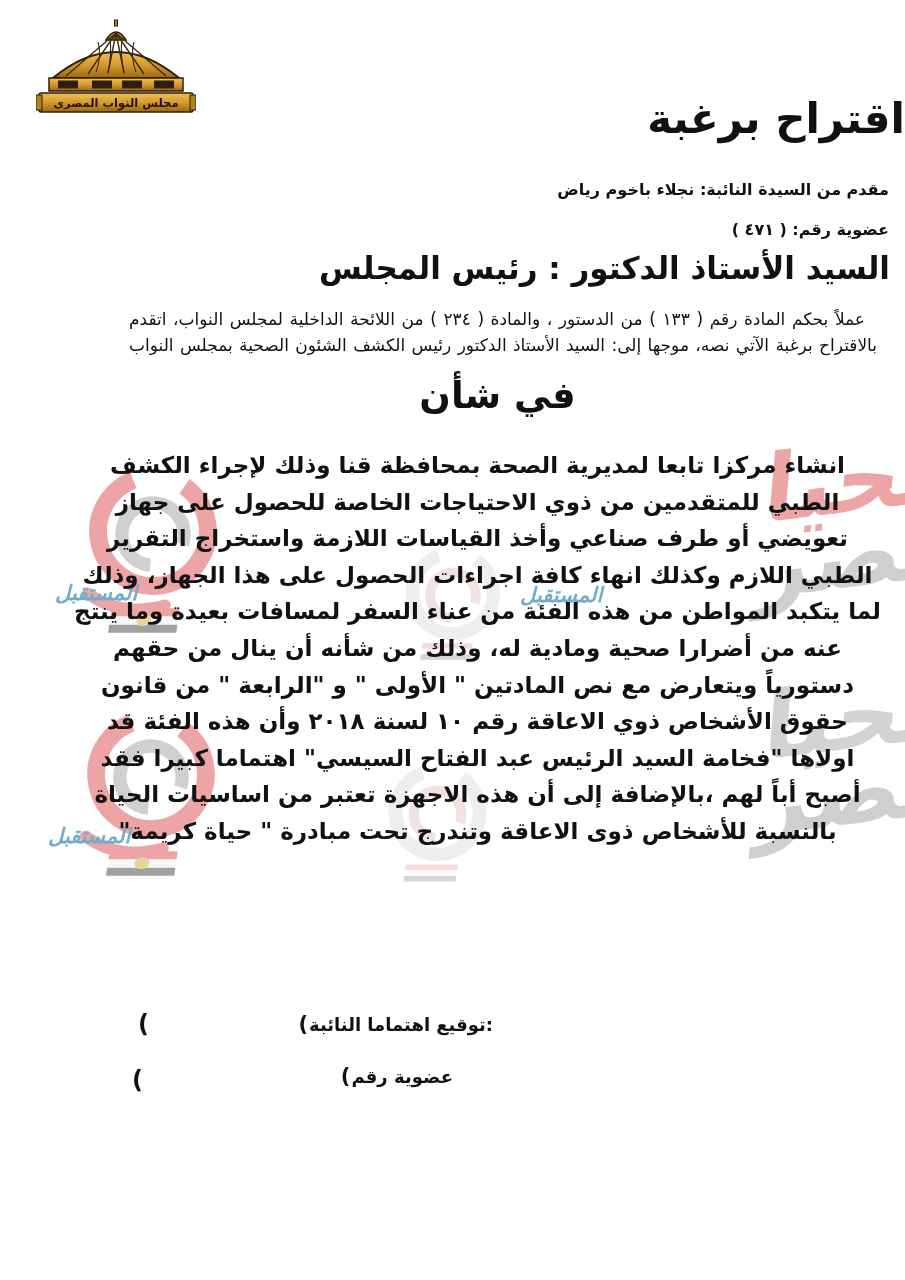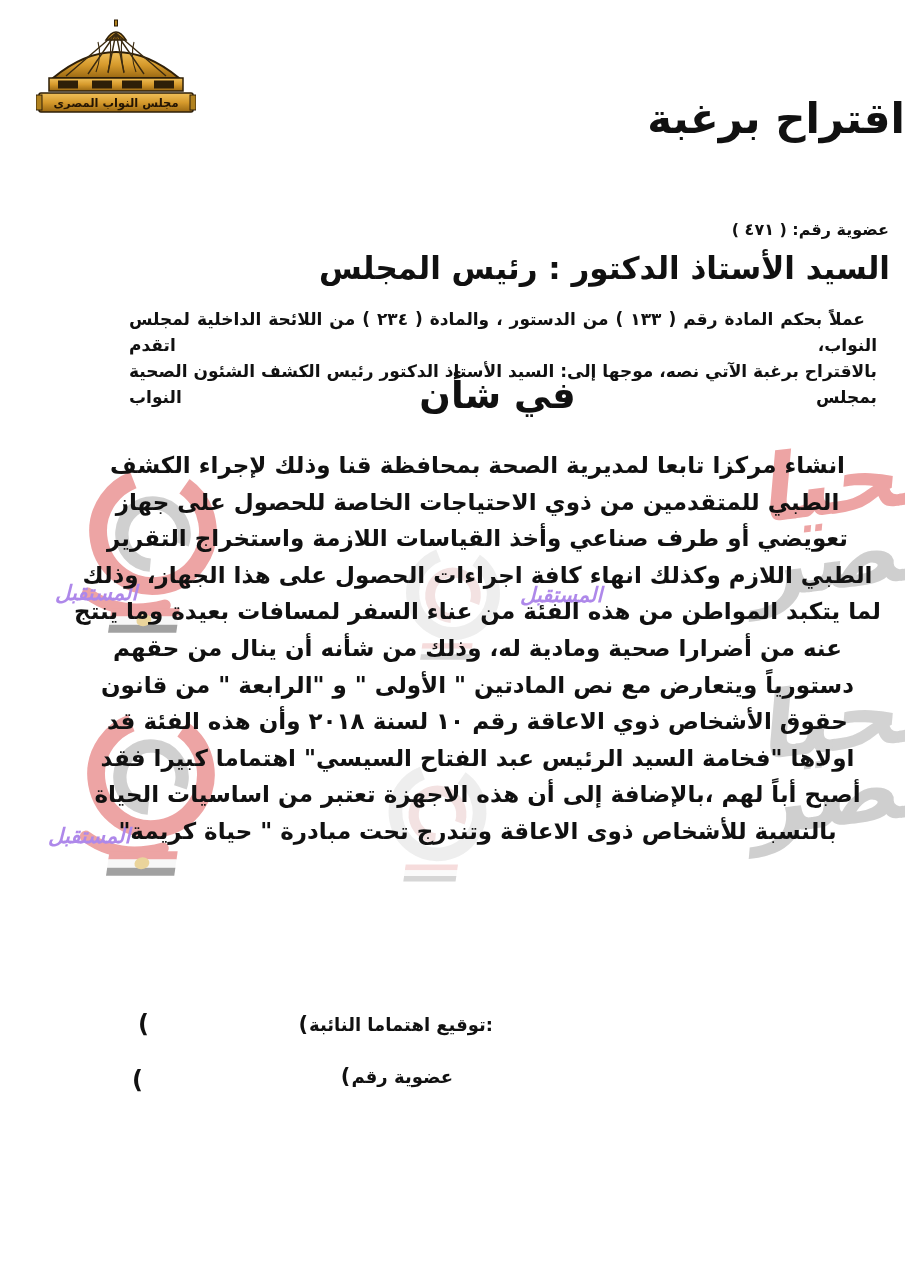--- a/index.html
+++ b/index.html
@@ -22,21 +22,21 @@
   .wm-bigtext{
     position:absolute;right:-28px;top:-12px;
     transform:rotate(-7deg) skewX(-12deg);
     font-weight:bold;line-height:.82;text-align:left;
     direction:rtl;white-space:nowrap;
   }
   .wm-bigtext .l1{font-size:92px;display:block;}
   .wm-bigtext .l2{font-size:92px;display:block;margin-right:-40px;}
   .wm-small{
     position:absolute;font-size:21px;font-weight:bold;
-    color:#6d28d9;letter-spacing:1px;font-style:italic;
+    color:#0369a1;letter-spacing:1px;font-style:italic;
   }
   .wm-faintcircle{position:absolute;opacity:.55;}
 
   
   .layer{position:absolute;left:0;top:0;width:905px;height:1280px;z-index:2;}
 
   .parl-logo{position:absolute;left:36px;top:18px;width:160px;height:98px;direction:ltr;}
 
   .doc-title{
     position:absolute;top:94px;left:0;right:0;
@@ -50,21 +50,21 @@
   .meta-1{top:180px;}
   .meta-2{top:220px;margin-left:24px;}
 
   .addressee{
     position:absolute;top:250px;right:15px;
     font-size:31px;font-weight:bold;white-space:nowrap;
   }
 
   .intro{
     position:absolute;top:306px;right:28px;width:748px;
-    font-size:17px;font-weight:bold;line-height:26px;
+    font-size:17px;font-weight:normal;line-height:26px;
   }
   .intro-line{text-align:justify;text-align-last:justify;}
   .intro-line:first-child{text-indent:12px;}
 
   .subject{
     position:absolute;top:374px;left:0;right:0;
     text-align:center;font-size:37px;font-weight:bold;
     transform:translateX(45px);
   }
 
@@ -188,20 +188,21 @@
 
         <rect x="3" y="75" width="154" height="19" rx="2" fill="url(#gold)" stroke="#2e1f08" stroke-width="1.5"></rect>
         <rect x="0" y="77" width="6" height="15" fill="#b1821f" stroke="#2e1f08" stroke-width="1"></rect>
         <rect x="154" y="77" width="6" height="15" fill="#b1821f" stroke="#2e1f08" stroke-width="1"></rect>
         <text x="80" y="88.5" text-anchor="middle" font-size="11.5" font-weight="bold" fill="#241503" font-family="DejaVu Sans, sans-serif">مجلس النواب المصرى</text>
       </svg>
     </div>
 
     <div class="doc-title">اقتراح برغبة</div>
 
+    <div class="meta-line meta-1">مقدم من السيدة النائبة: نجلاء باخوم رياض</div>
     <div class="meta-line meta-2">عضوية رقم: ( ٤٧١ )</div>
 
     <div class="addressee">السيد الأستاذ الدكتور : رئيس المجلس</div>
 
     <div class="intro">
       <div class="intro-line">عملاً بحكم المادة رقم ( ١٣٣ ) من الدستور ، والمادة ( ٢٣٤ ) من اللائحة الداخلية لمجلس النواب، اتقدم</div>
       <div class="intro-line">بالاقتراح برغبة الآتي نصه، موجها إلى: السيد الأستاذ الدكتور رئيس الكشف الشئون الصحية بمجلس النواب</div>
     </div>
 
     <div class="subject">في شأن</div>

